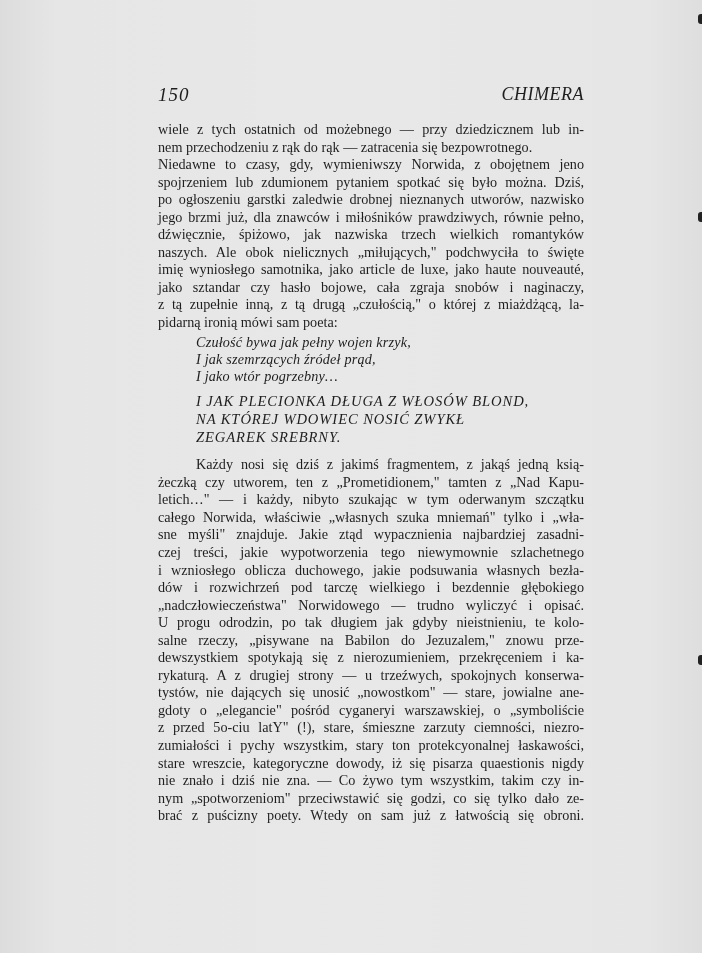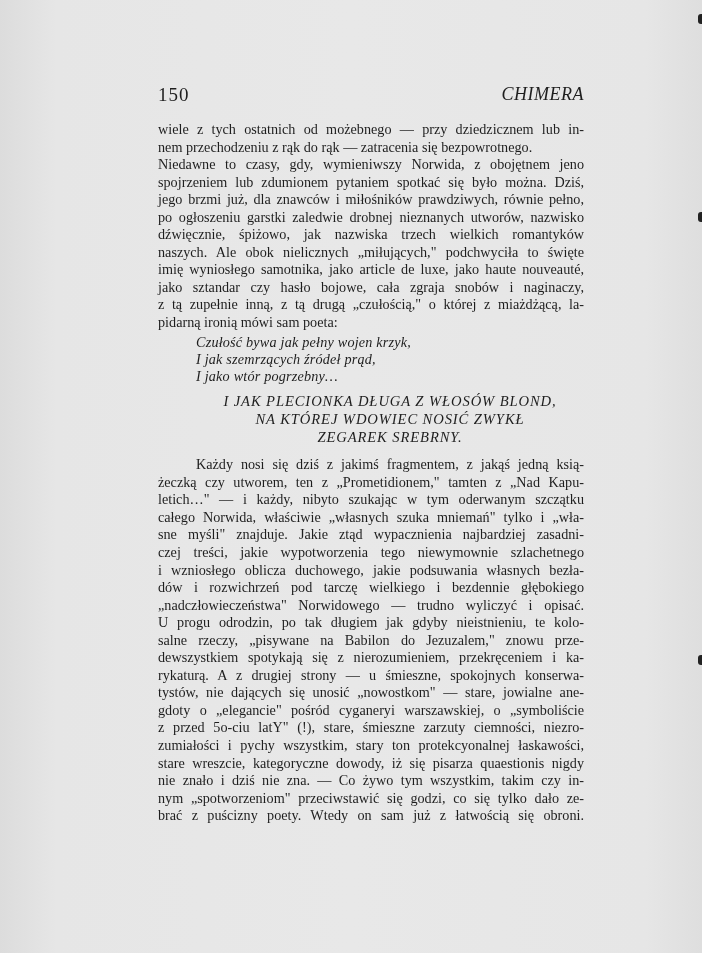--- a/index.html
+++ b/index.html
@@ -34,20 +34,21 @@
       position: absolute;
       left: 158px;
       top: 84px;
       width: 426px;
       height: 24px;
     }
     .page-number {
       position: absolute;
       left: 0;
       top: 0;
+      font-style: italic;
       font-size: 19px;
       letter-spacing: 1px;
     }
     .journal-title {
       position: absolute;
       right: 0;
       top: 0;
       font-style: italic;
       font-size: 18px;
       letter-spacing: 0.5px;
@@ -88,21 +89,20 @@
       padding-left: 38px;
       margin: 8px 0 10px 0;
     }
     .verse-caps .vline {
       display: block;
       font-style: italic;
       white-space: nowrap;
       font-size: 14.6px;
       height: 17.6px;
       letter-spacing: 0.9px;
-      text-align: center;
     }
     .it { }
   </style>
 </head>
 <body>
 
 <div class="page">
 
   <span class="edge-mark" style="top:14px;"></span>
   <span class="edge-mark" style="top:212px;"></span>
@@ -113,22 +113,22 @@
     <span class="journal-title">CHIMERA</span>
   </div>
 
   <div class="body-text">
 
     <span class="line">wiele z tych ostatnich od możebnego — przy dziedzicznem lub in-</span>
     <span class="line last">nem przechodzeniu z rąk do rąk — zatracenia się bezpowrotnego.</span>
 
     <span class="line">Niedawne to czasy, gdy, wymieniwszy Norwida, z obojętnem jeno</span>
     <span class="line">spojrzeniem lub zdumionem pytaniem spotkać się było można. Dziś,</span>
+    <span class="line">po ogłoszeniu garstki zaledwie drobnej nieznanych utworów, nazwisko</span>
     <span class="line">jego brzmi już, dla znawców i miłośników prawdziwych, równie pełno,</span>
-    <span class="line">po ogłoszeniu garstki zaledwie drobnej nieznanych utworów, nazwisko</span>
     <span class="line">dźwięcznie, śpiżowo, jak nazwiska trzech wielkich romantyków</span>
     <span class="line">naszych. Ale obok nielicznych „miłujących," podchwyciła to święte</span>
     <span class="line"><span>imię wyniosłego samotnika, jako </span><span class="it">article de luxe,</span><span> jako </span><span class="it">haute nouveauté,</span></span>
     <span class="line">jako sztandar czy hasło bojowe, cała zgraja snobów i naginaczy,</span>
     <span class="line"><span>z tą zupełnie inną, z tą </span><span class="it">drugą</span><span> „czułością," o której z miażdżącą, la-</span></span>
     <span class="line last">pidarną ironią mówi sam poeta:</span>
 
     <div class="verse">
       <span class="vline">Czułość bywa jak pełny wojen krzyk,</span>
       <span class="vline">I jak szemrzących źródeł prąd,</span>
@@ -146,21 +146,21 @@
     <span class="line">letich…" — i każdy, nibyto szukając w tym oderwanym szczątku</span>
     <span class="line">całego Norwida, właściwie „własnych szuka mniemań" tylko i „wła-</span>
     <span class="line">sne myśli" znajduje. Jakie ztąd wypacznienia najbardziej zasadni-</span>
     <span class="line">czej treści, jakie wypotworzenia tego niewymownie szlachetnego</span>
     <span class="line">i wzniosłego oblicza duchowego, jakie podsuwania własnych bezła-</span>
     <span class="line">dów i rozwichrzeń pod tarczę wielkiego i bezdennie głębokiego</span>
     <span class="line">„nadczłowieczeństwa" Norwidowego — trudno wyliczyć i opisać.</span>
     <span class="line">U progu odrodzin, po tak długiem jak gdyby nieistnieniu, te kolo-</span>
     <span class="line">salne rzeczy, „pisywane na Babilon do Jezuzalem," znowu prze-</span>
     <span class="line">dewszystkiem spotykają się z nierozumieniem, przekręceniem i ka-</span>
-    <span class="line">rykaturą. A z drugiej strony — u śmieszne, spokojnych konserwa-</span>
+    <span class="line">rykaturą. A z drugiej strony — u trzeźwych, spokojnych konserwa-</span>
     <span class="line">tystów, nie dających się unosić „nowostkom" — stare, jowialne ane-</span>
     <span class="line">gdoty o „elegancie" pośród cyganeryi warszawskiej, o „symboliście</span>
     <span class="line">z przed 5o-ciu latY" (!), stare, śmieszne zarzuty ciemności, niezro-</span>
     <span class="line">zumiałości i pychy wszystkim, stary ton protekcyonalnej łaskawości,</span>
     <span class="line"><span>stare wreszcie, kategoryczne dowody, iż się pisarza </span><span class="it">quaestionis</span><span> nigdy</span></span>
     <span class="line">nie znało i dziś nie zna. — Co żywo tym wszystkim, takim czy in-</span>
     <span class="line">nym „spotworzeniom" przeciwstawić się godzi, co się tylko dało ze-</span>
     <span class="line">brać z puścizny poety. Wtedy on sam już z łatwością się obroni.</span>
   </div>
 </div>

